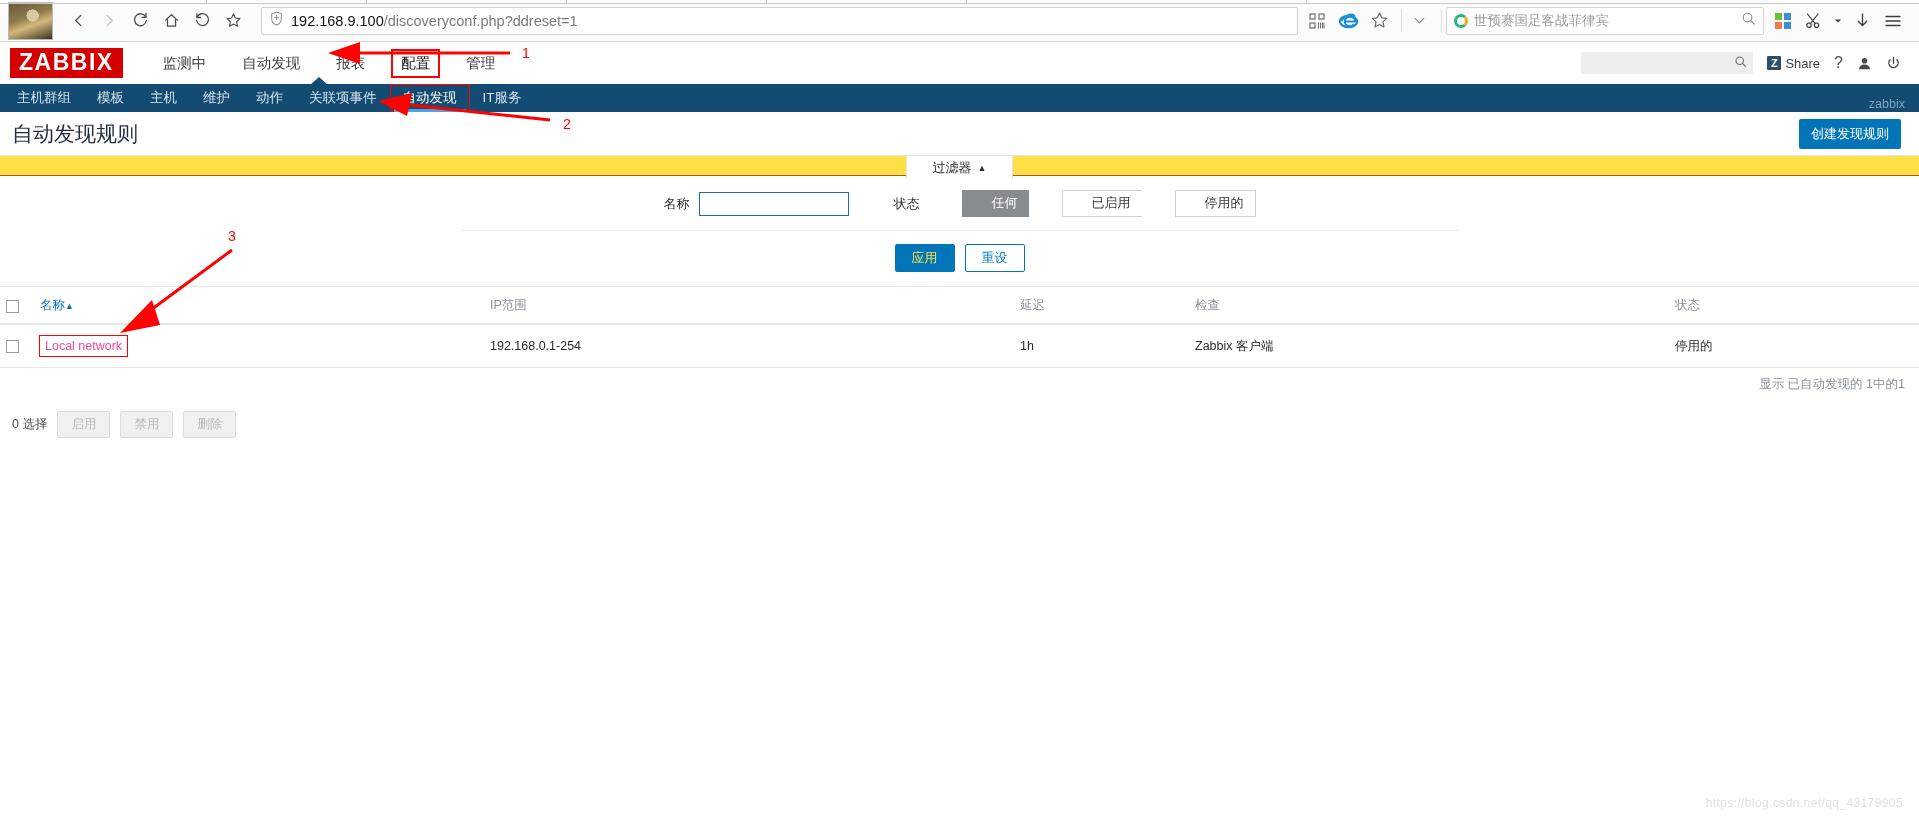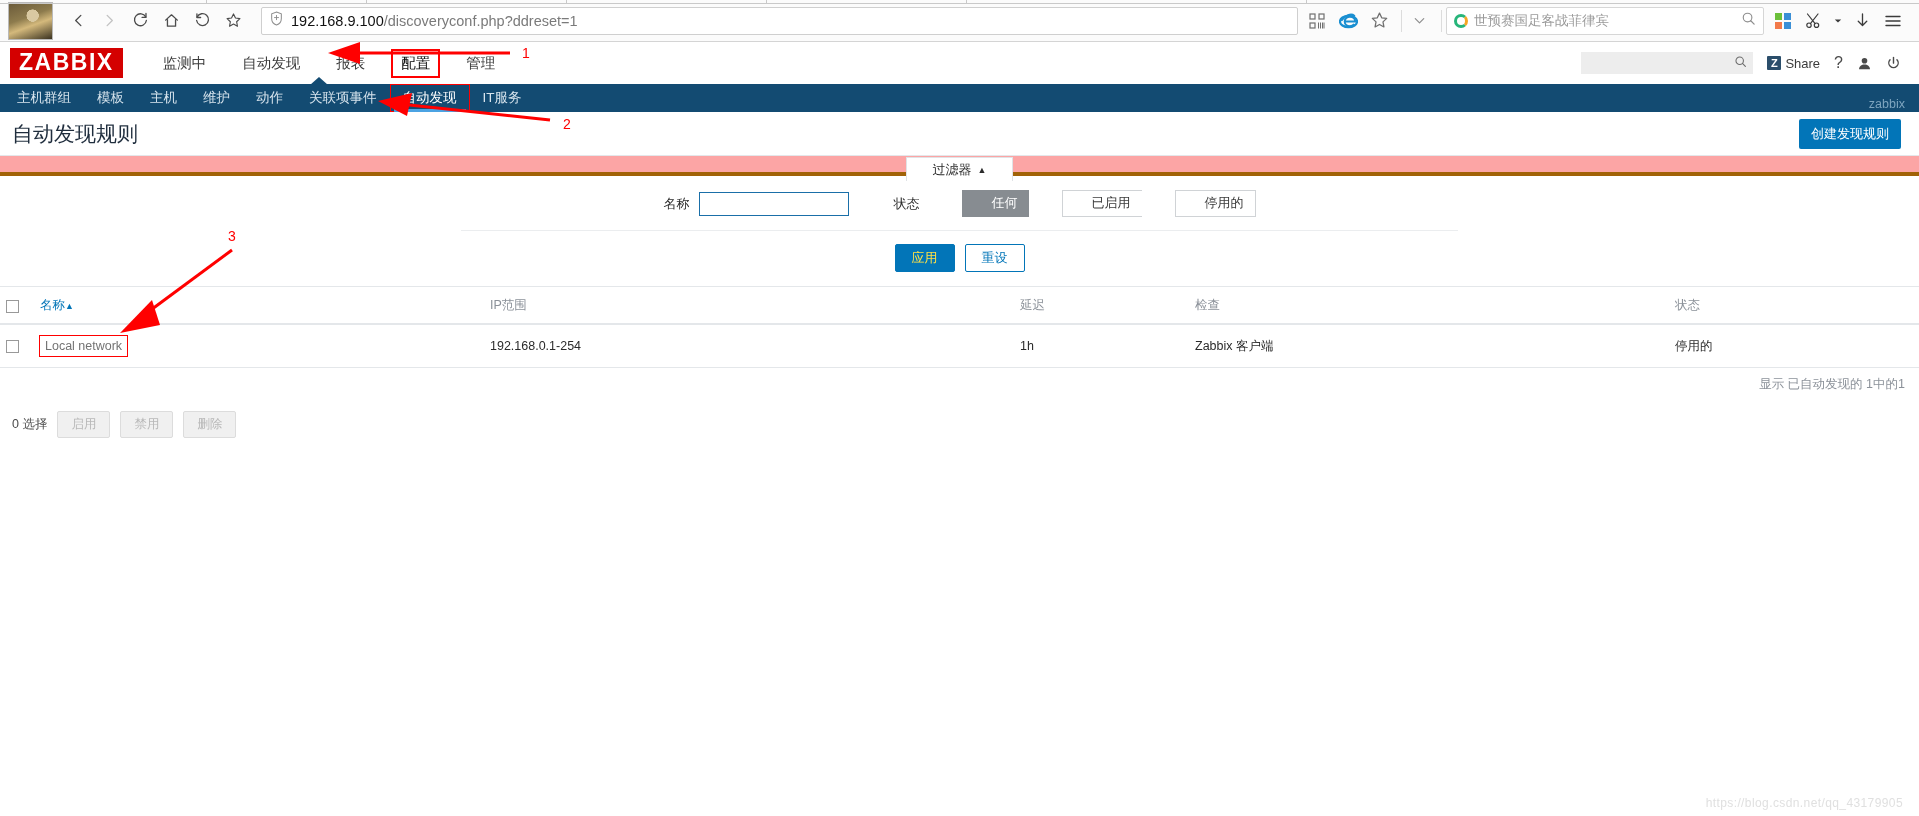--- a/index.html
+++ b/index.html
@@ -212,25 +212,25 @@
     font-size: 13px;
     border: none;
     padding: 6px 12px;
     border-radius: 2px;
     cursor: pointer;
   }
 
   
   .filter-tabbar {
     height: 20px;
-    background: #fca5a5;
-    border-bottom: 4px solid #a16207;
+    background: #fde047;
+    border-bottom: 1px solid #a16207;
     display: flex;
     justify-content: center;
-    align-items: flex-start;
+    align-items: center;
     position: relative;
   }
   .filter-tab {
     background: #fff;
     border: 1px solid #e0e3e6;
     border-bottom: none;
     font-size: 13px;
     color: #2b2b2b;
     padding: 3px 26px 2px 26px;
     position: relative;
@@ -313,21 +313,21 @@
   }
   .cb {
     width: 13px; height: 13px;
     border: 1px solid #999;
     background: #fff;
     display: inline-block;
     vertical-align: middle;
     cursor: pointer;
   }
   td.col-cb, th.col-cb { width: 34px; padding-left: 14px; }
-  .link { color: #737373; text-decoration: none; cursor: pointer; }
+  .link { color: #ec4899; text-decoration: none; cursor: pointer; }
   .status-off { color: #d64f4f; }
   .name-boxed { outline: 1.5px solid #ff0000; padding: 3px 5px; display: inline-block; }
 
   .table-footer {
     font-size: 12.5px;
     color: #8b9199;
     text-align: right;
     padding: 8px 14px 8px 12px;
   }
   .footer-actions {

